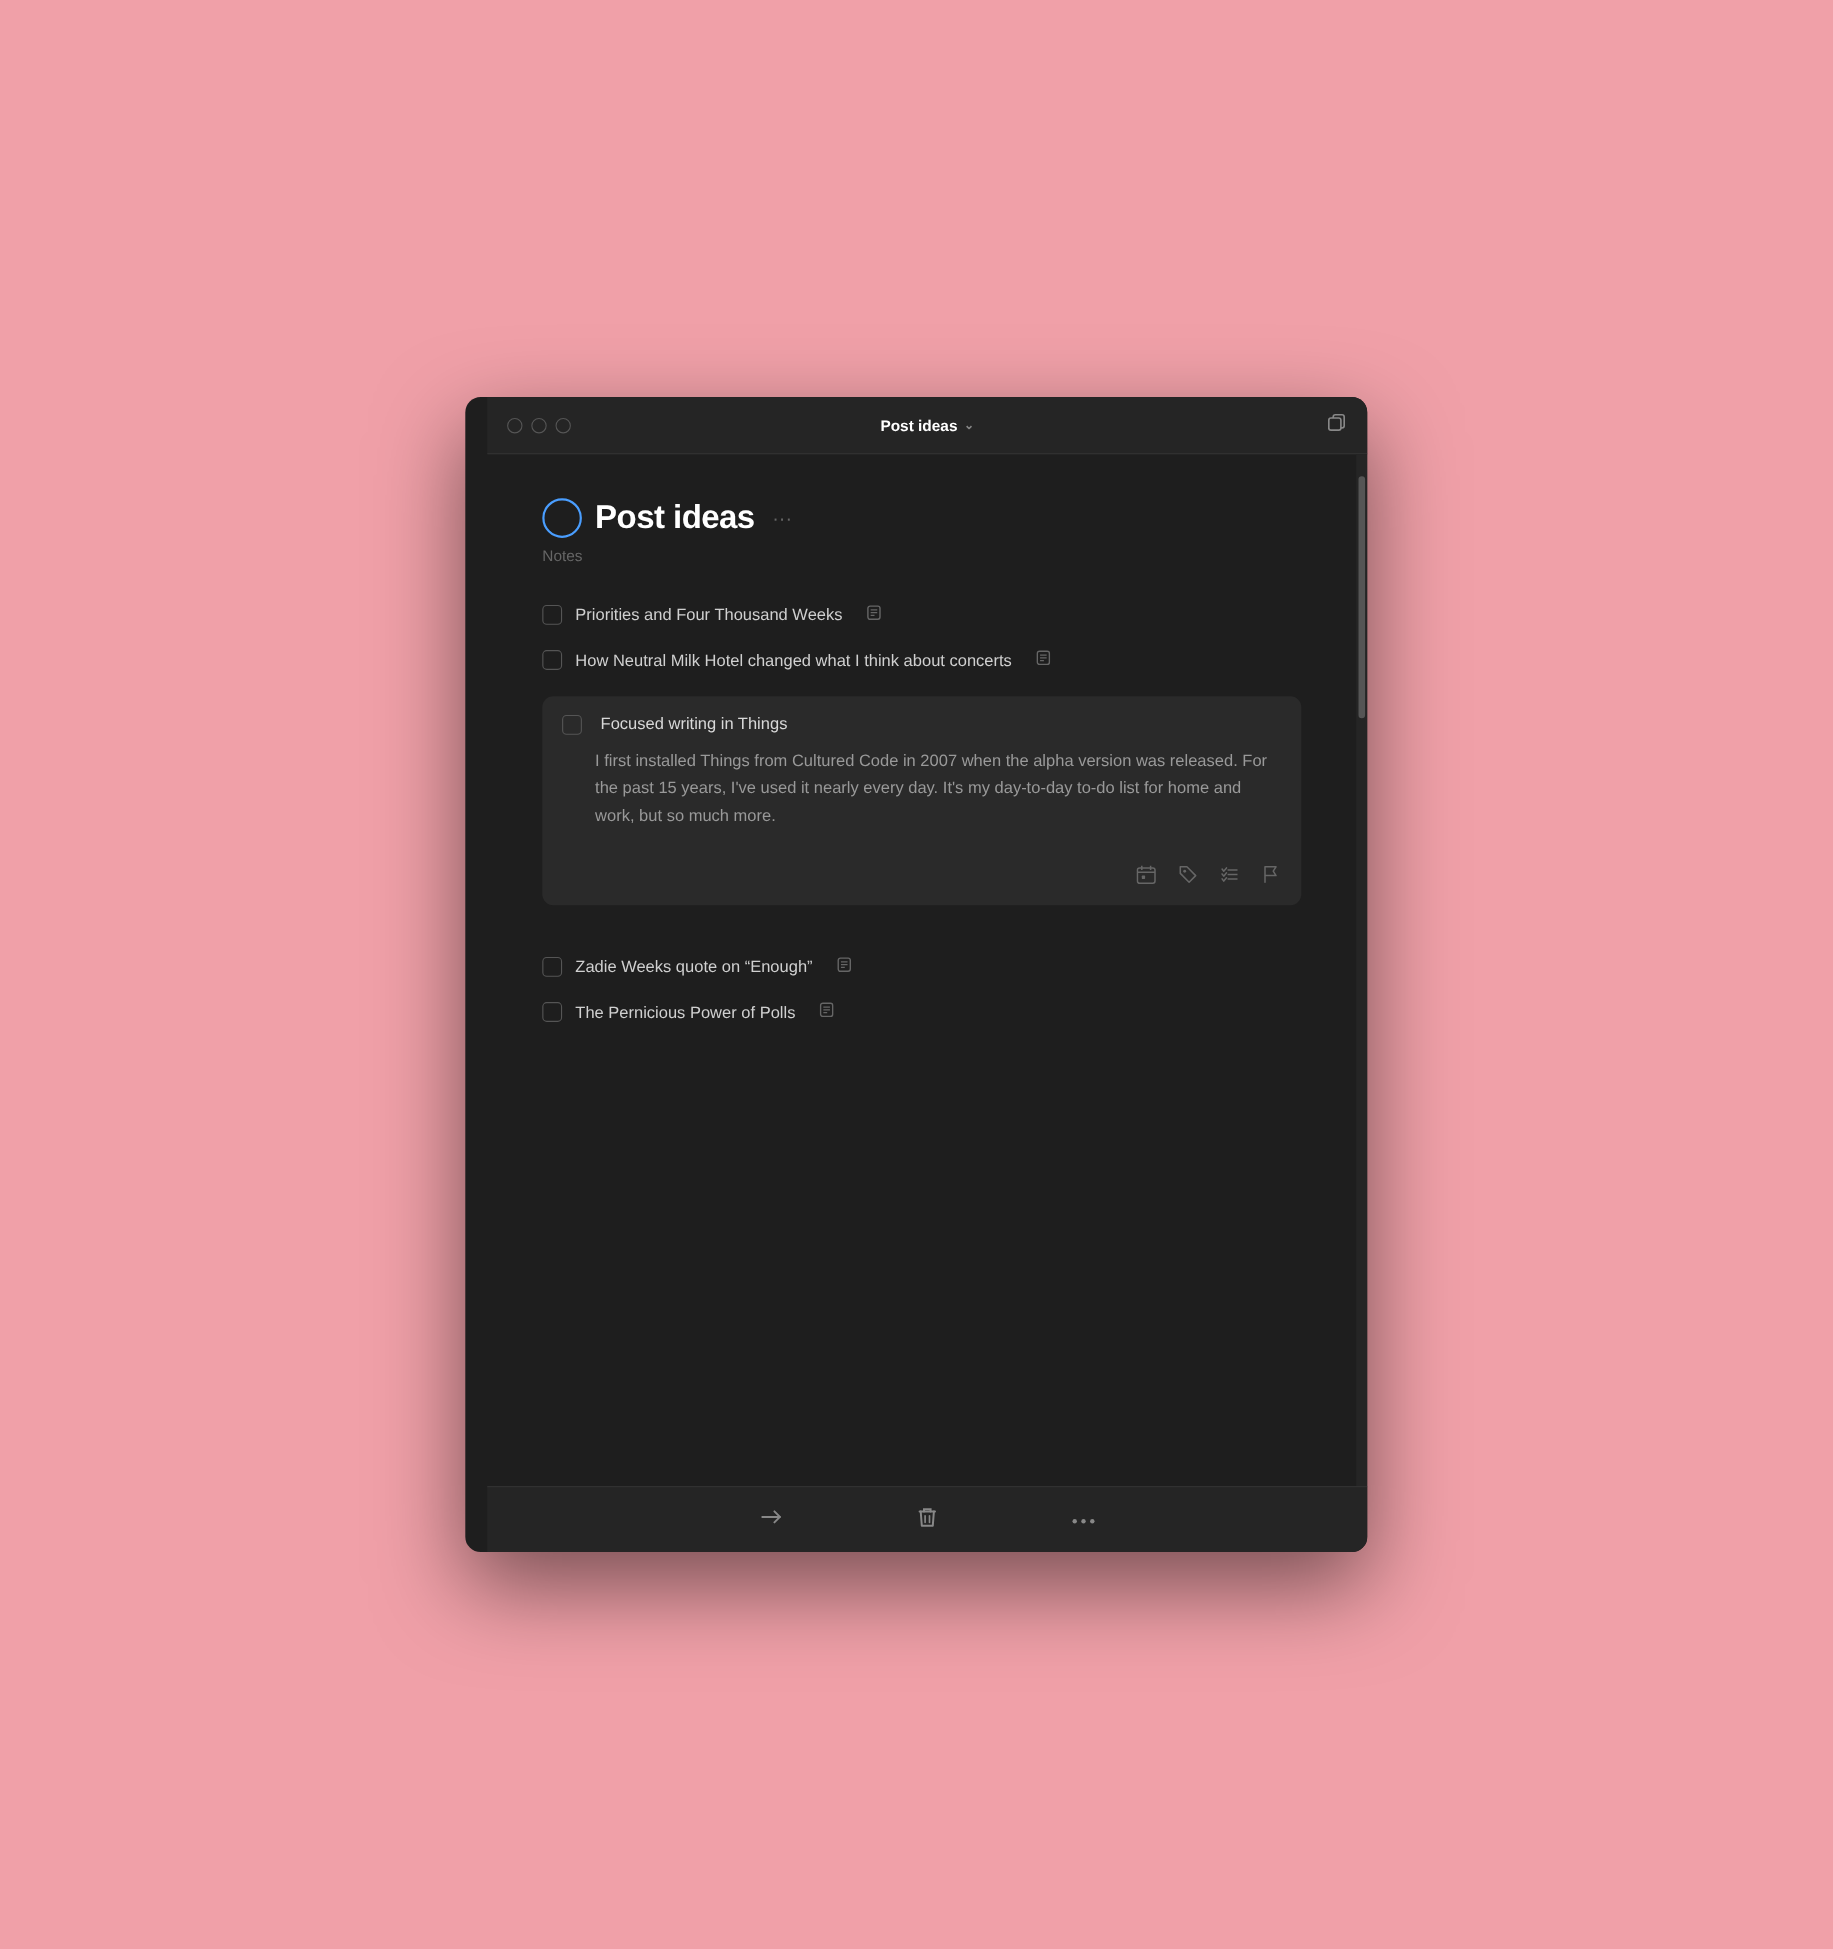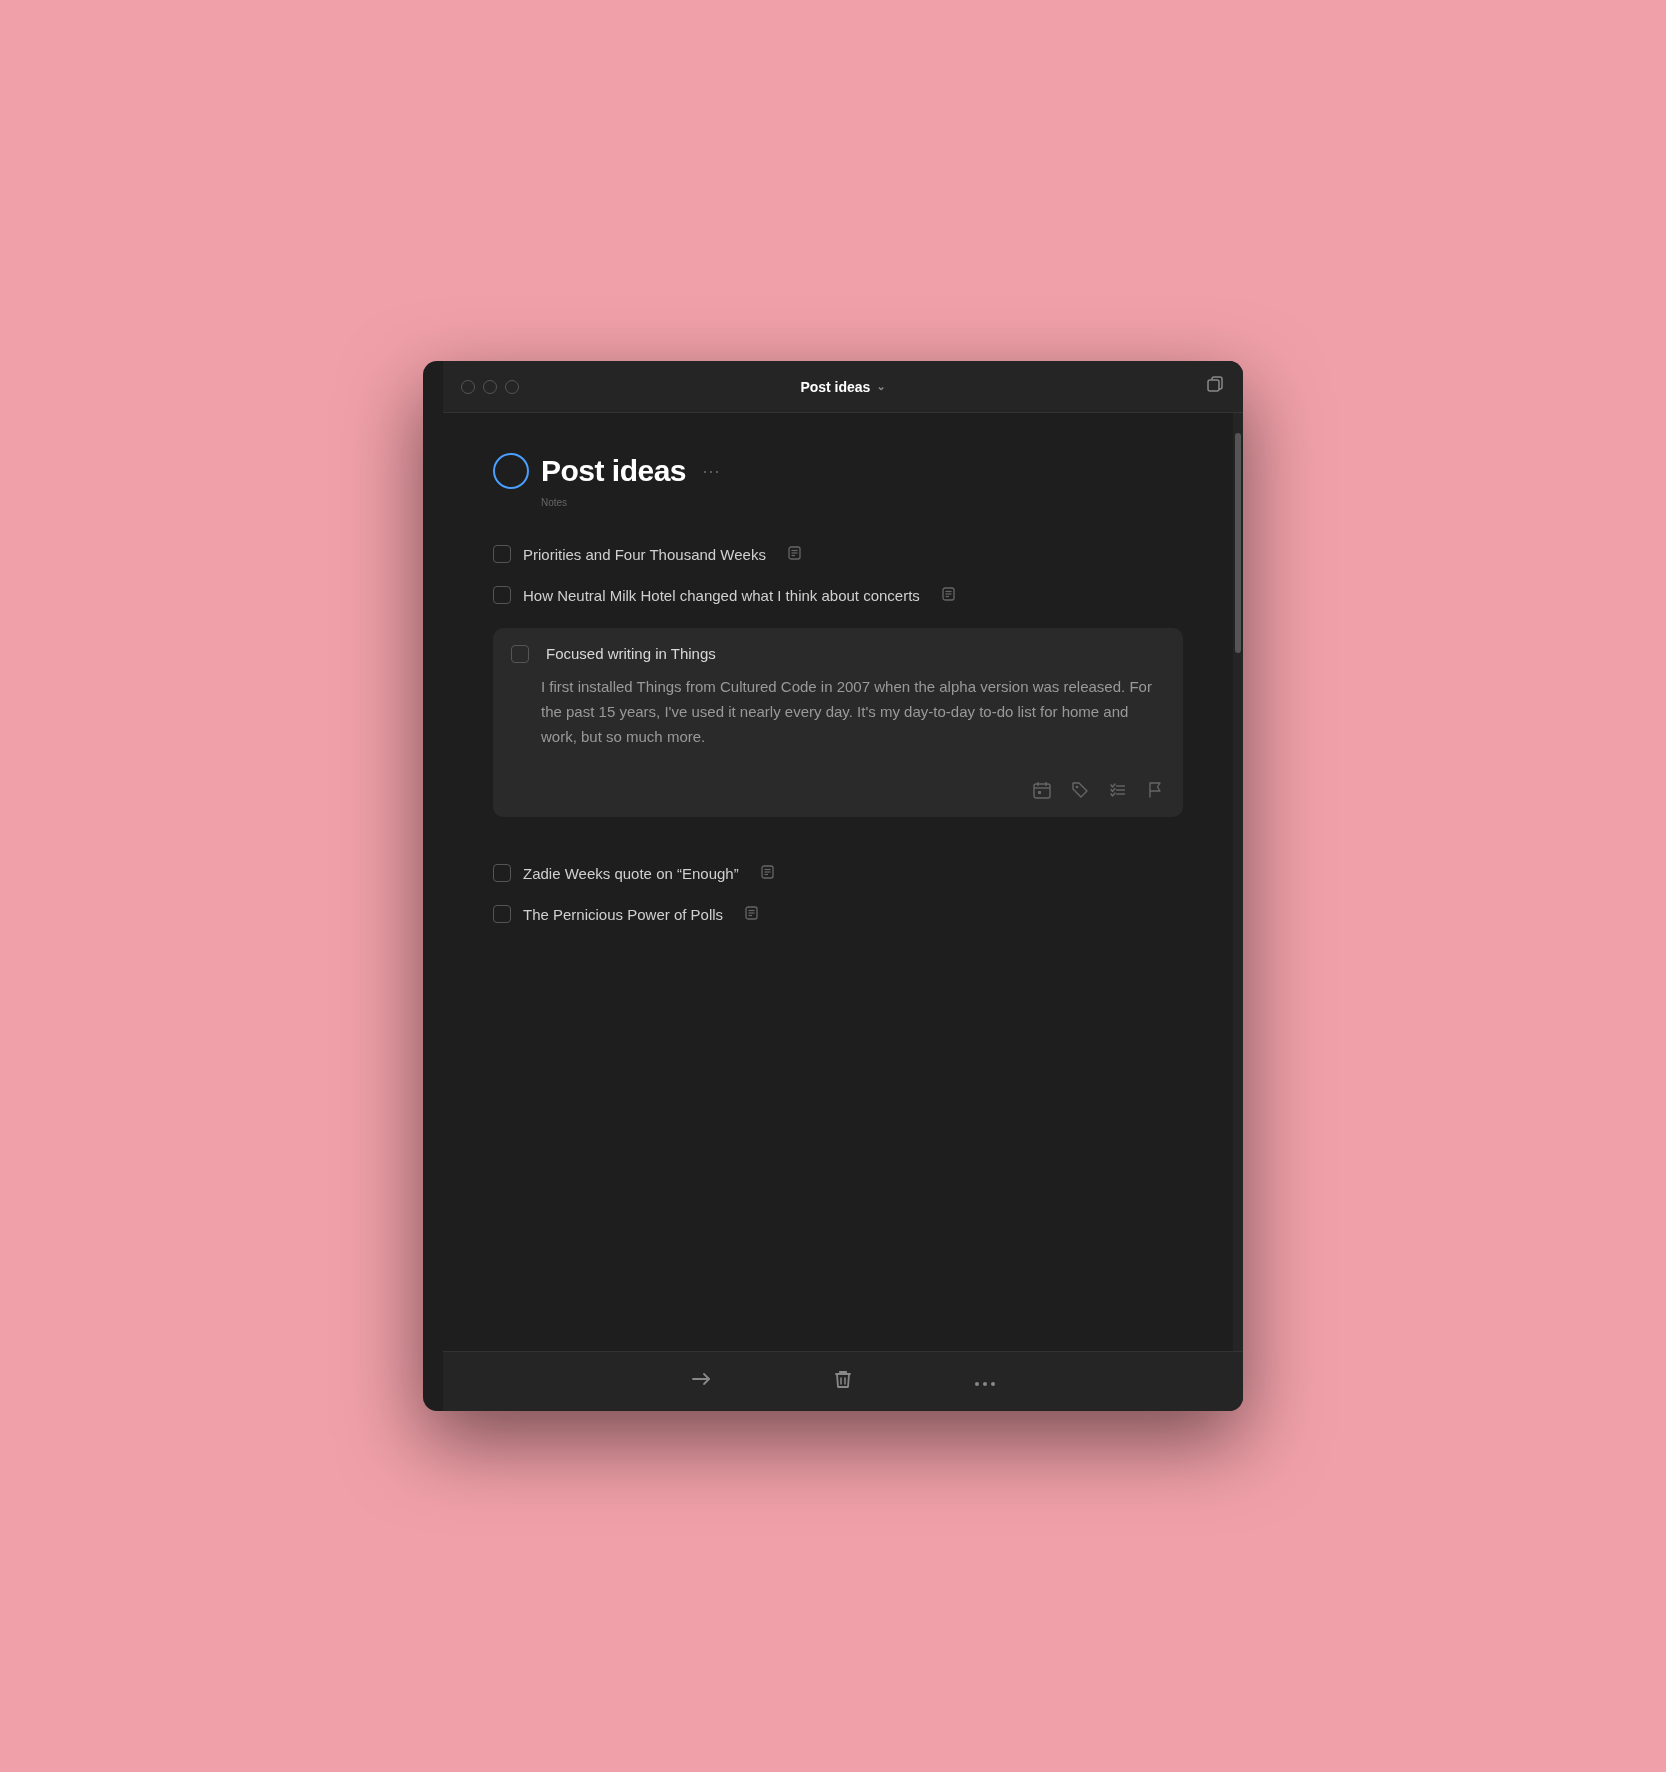--- a/index.html
+++ b/index.html
@@ -141,22 +141,21 @@
 
     .page-menu-dots {
       color: #666;
       font-size: 18px;
       cursor: pointer;
       margin-left: 4px;
     }
 
     .notes-label {
       color: #666;
-      font-size: 10px;
-      margin-left: 48px;
+      font-size: 14px;
       margin-bottom: 28px;
     }
 
     .task-list {
       display: flex;
       flex-direction: column;
       gap: 4px;
     }
 
     .task-item {
@@ -175,21 +174,21 @@
       flex-shrink: 0;
       margin-top: 1px;
       cursor: pointer;
     }
 
     .task-text {
       color: #d0d0d0;
       font-size: 15px;
       line-height: 1.4;
       display: flex;
-      align-items: flex-end;
+      align-items: center;
       gap: 22px;
     }
 
     .task-note-icon {
       color: #666;
       font-size: 13px;
     }
 
     .expanded-task {
       background-color: #2a2a2a;

